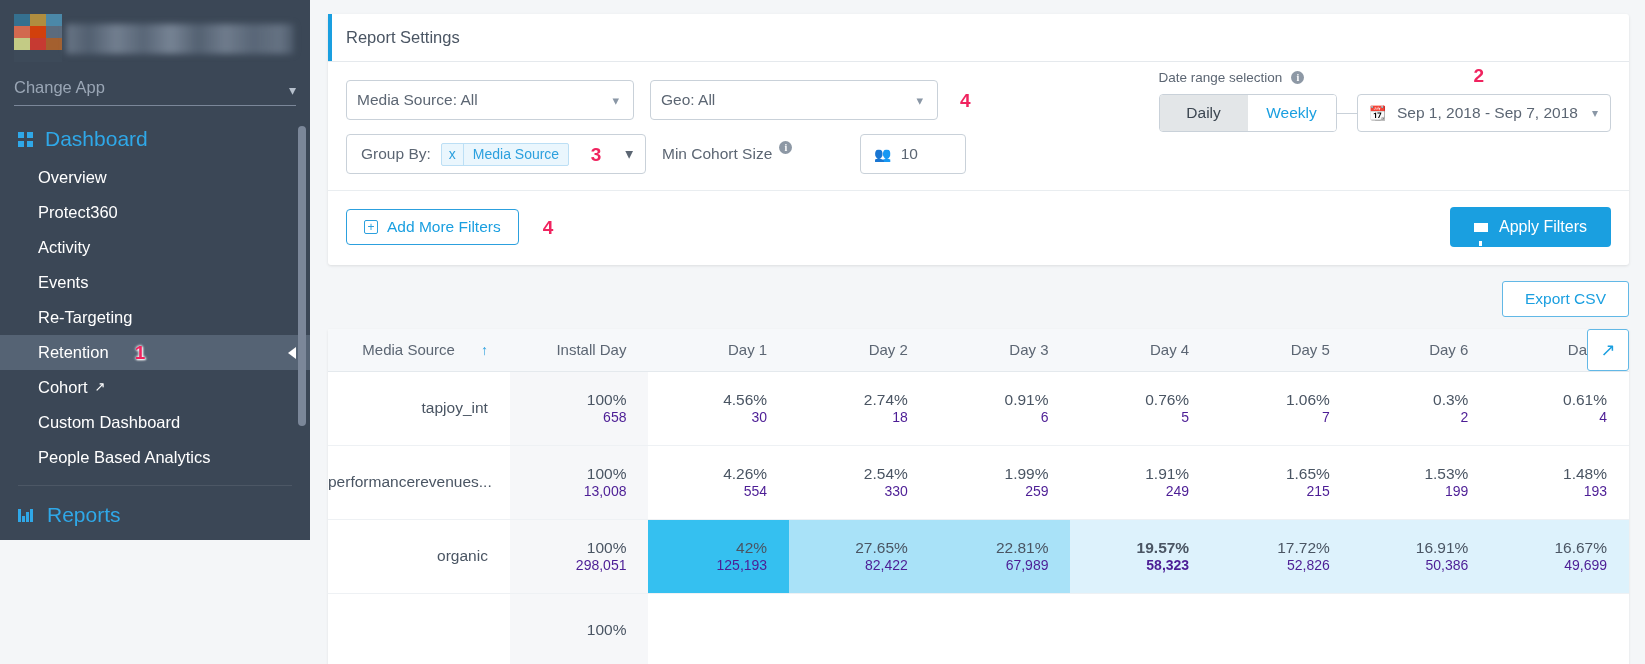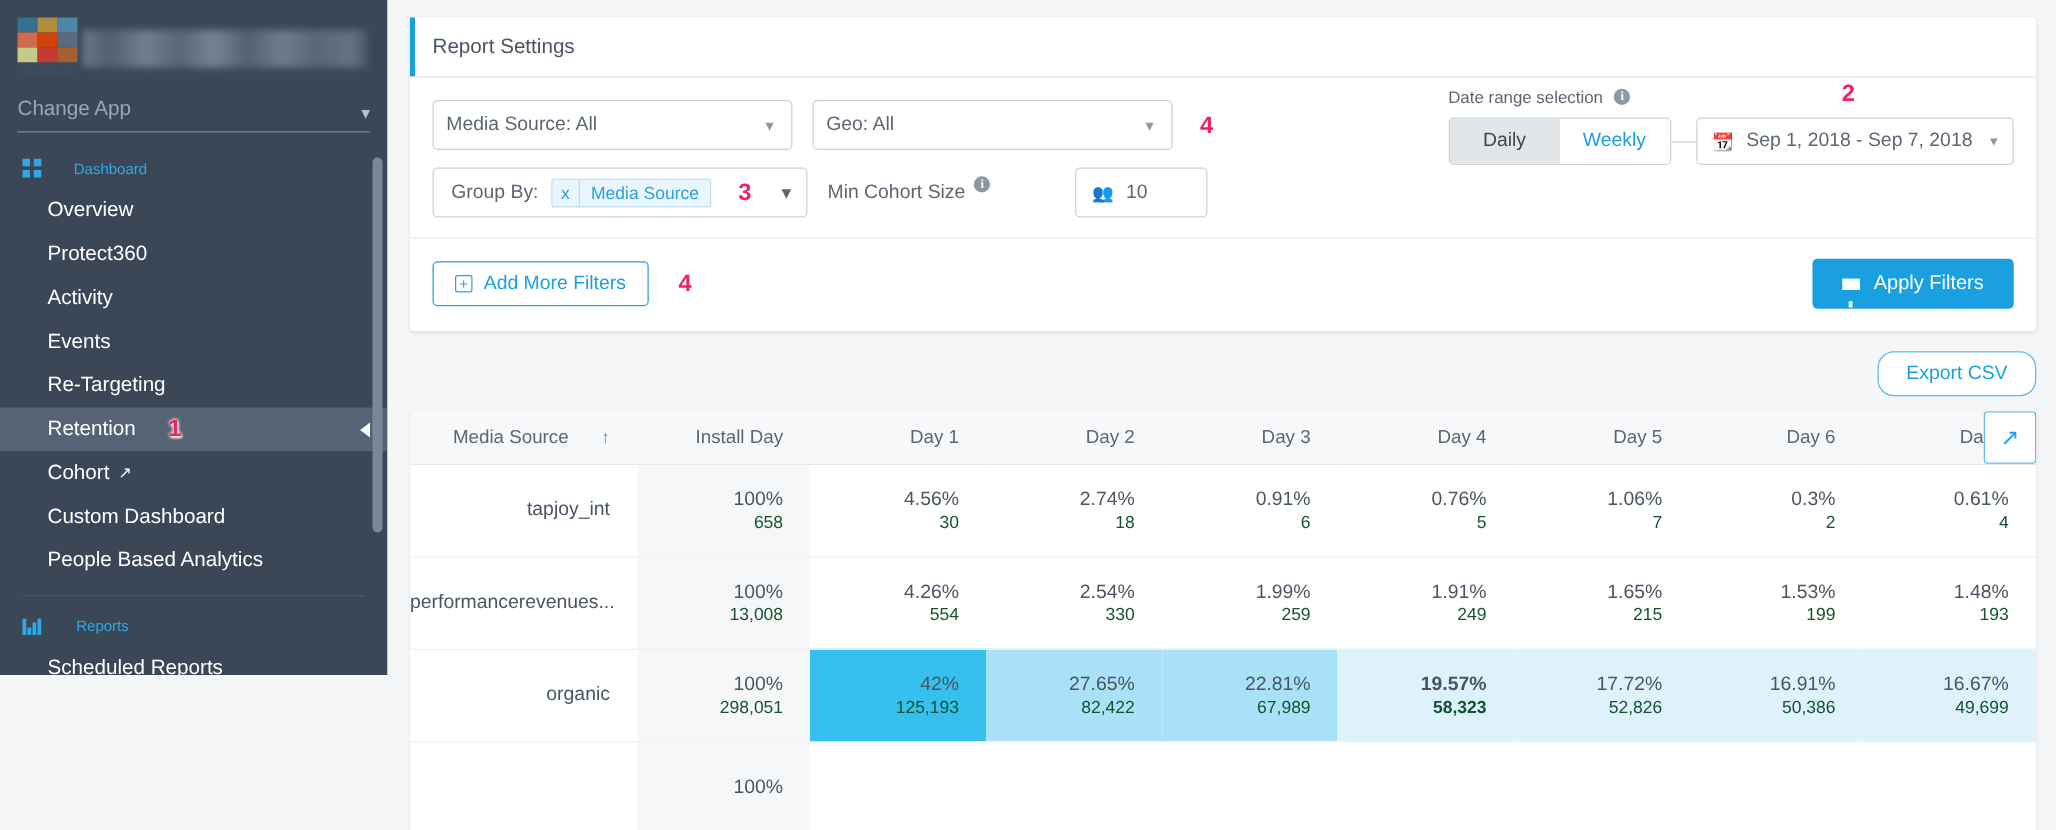--- a/index.html
+++ b/index.html
@@ -49,23 +49,23 @@
     cursor: pointer;
   }
   .change-app span.lbl { color: #9aa6b5; font-size: 16.5px; }
   .change-app .chev { color: #b6c0cc; font-size: 14px; line-height: 1; }
 
   .nav-scroll {
     position: absolute; top: 118px; left: 0; right: 0; bottom: 0;
     overflow: hidden;
   }
   .nav-section {
-    display: flex; align-items: center; gap: 26px;
+    display: flex; align-items: center; gap: 12px;
     padding: 9px 0 9px 18px;
-    color: #2fa8e8; font-size: 12px;
+    color: #2fa8e8; font-size: 21px;
     cursor: pointer;
   }
   .nav-section .sec-label { color: #2fa8e8; }
   .ico-grid {
     width: 15px; height: 15px; display: grid;
     grid-template-columns: 6px 6px; grid-template-rows: 6px 6px;
     gap: 3px;
   }
   .ico-grid i { background: #2fa8e8; display:block; }
   .ico-bars { width: 17px; height: 14px; display: flex; align-items: flex-end; gap: 1.5px; }
@@ -206,21 +206,21 @@
   .btn-primary {
     height: 40px; background: #1a9fe0; border: none; border-radius: 4px;
     color: #fff; font-size: 16px; padding: 0 24px;
     display: inline-flex; align-items: center; gap: 11px; cursor: pointer;
   }
   .funnel { width: 0; height: 0; border-left: 7px solid #fff; border-right: 7px solid #fff; border-top: 9px solid #fff; position: relative; }
   .funnel::after { content:""; position:absolute; left:-1.5px; top:9px; width:3px; height:5px; background:#fff; }
 
   .export-row { display: flex; justify-content: flex-end; margin: 16px 0 12px 0; }
   .btn-export {
-    height: 36px; border: 1px solid #62b8e6; border-radius: 13px; background: #fff;
+    height: 36px; border: 1px solid #62b8e6; border-radius: 3px; background: #fff;
     color: #1a9fe0; font-size: 15.5px; padding: 0 22px;
     display: inline-flex; align-items: center; cursor: pointer;
   }
 
   
   .table-card { background: #fff; box-shadow: 0 1px 3px rgba(0,0,0,0.08); border-radius: 2px; overflow: hidden; }
   table.retention { width: 100%; border-collapse: collapse; table-layout: fixed; }
   table.retention thead th {
     background: #f6f8fa; height: 42px; font-weight: normal;
     font-size: 15px; color: #5c6673; border-bottom: 1px solid #e4e9ed;
@@ -236,21 +236,21 @@
     color: #1a9fe0; font-size: 18px; cursor: pointer;
   }
   table.retention td {
     height: 74px; vertical-align: middle; text-align: right;
     padding-right: 22px; font-size: 15.5px; color: #4a5563;
     border-bottom: 1px solid #eef1f4;
   }
   td.c-media { text-align: center; padding-right: 0; font-size: 15.5px; color: #4a5563; }
   td.c-install { text-align: center; padding-right: 0; background: #f6f7f9; }
   .pct { display: block; line-height: 1.25; }
-  .cnt { display: block; line-height: 1.25; font-size: 14px; color: #14532d; }
+  .cnt { display: block; line-height: 1.25; font-size: 14px; color: #4c1d95; }
   td.c-install .pct { color: #4a5563; }
 </style>
 </head>
 <body>
 
 <div class="app">
 
   <aside class="sidebar">
     <div class="brand-area">
       <div class="brand-logo" id="logo">

